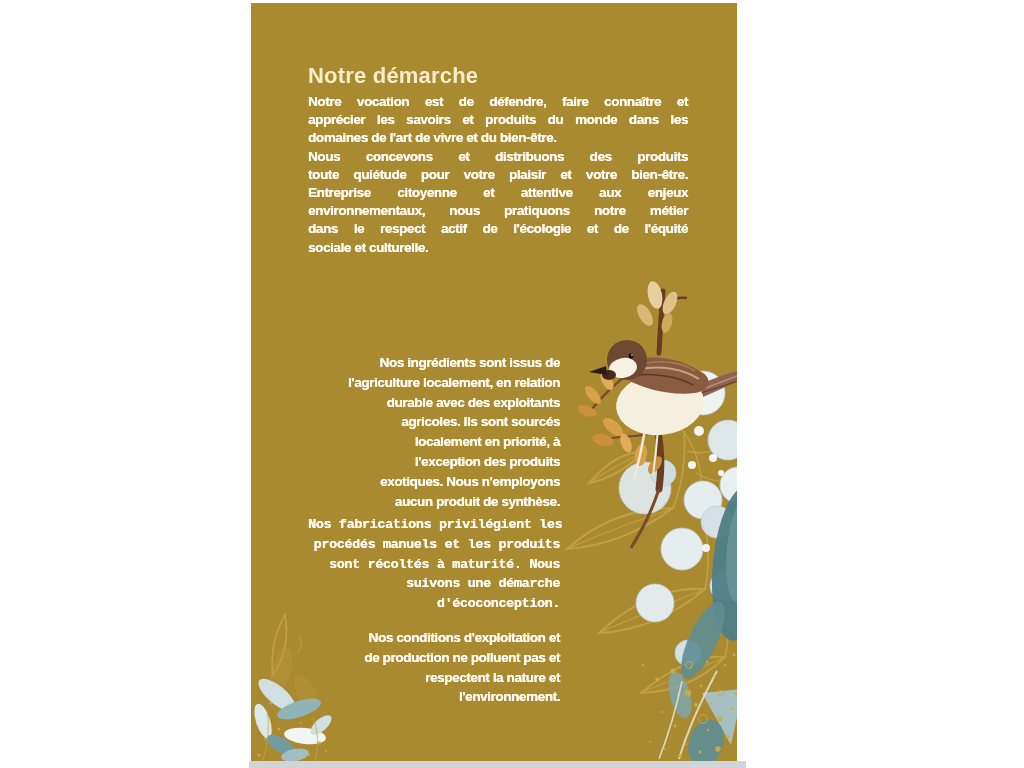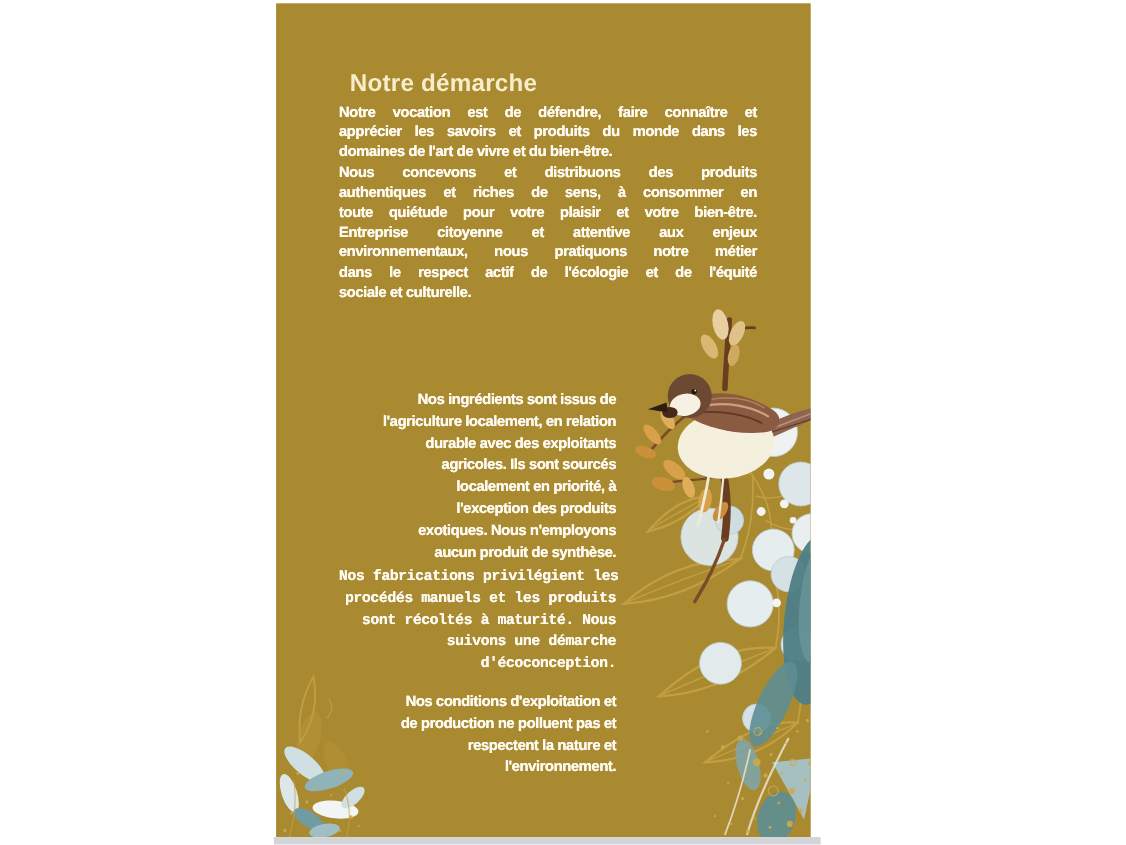--- a/index.html
+++ b/index.html
@@ -6,21 +6,21 @@
   .page{position:relative;width:1024px;height:768px;background:#fff;overflow:hidden;
         font-family:"Liberation Sans",sans-serif;}
   .panel{position:absolute;left:251px;top:3px;width:486px;height:758px;
          background:var(--gold-background,#a98a30);overflow:hidden;}
   .decor{position:absolute;left:0;top:0;width:486px;height:758px;pointer-events:none;}
   .bottom-strip{position:absolute;left:249px;top:761px;width:497px;height:7px;
                 background:var(--bottom-strip,#d2d4d7);}
   .block{position:absolute;left:57px;}
   .h1,.h2{margin:0;font-weight:700;font-size:22px;line-height:25px;
           color:var(--heading-text,#f7edca);letter-spacing:.2px;}
-  .h1{top:60px;margin-left:10px;}
+  .h1{top:60px;}
   .h2{top:297px;width:252px;}
   .para{color:var(--body-text,#fdfaf1);font-size:13.5px;font-weight:700;
         letter-spacing:-.4px;}
   .para .line{white-space:nowrap;text-shadow:.2px 0 0 currentColor;text-align:right;}
   .p1{top:90px;width:380px;line-height:18.2px;}
   .p2{top:350px;width:252px;line-height:19.8px;}
   .p3{top:512px;width:252px;line-height:19.8px;font-family:Liberation Mono, monospace;}
   .p4{top:625px;width:252px;line-height:19.8px;}
   
   .justify .line{text-align:justify;text-align-last:justify;}
@@ -192,21 +192,20 @@
       </g>
     </svg>
 
     <h1 class="h1 block">Notre démarche</h1>
 
     <div class="para p1 block justify">
         <div class="line">Notre vocation est de défendre, faire connaître et</div>
         <div class="line">apprécier les savoirs et produits du monde dans les</div>
         <div class="line">domaines de l'art de vivre et du bien-être.</div>
         <div class="line">Nous concevons et distribuons des produits</div>
-        <div class="line">authentiques et riches de sens, à consommer en</div>
         <div class="line">toute quiétude pour votre plaisir et votre bien-être.</div>
         <div class="line">Entreprise citoyenne et attentive aux enjeux</div>
         <div class="line">environnementaux, nous pratiquons notre métier</div>
         <div class="line">dans le respect actif de l'écologie et de l'équité</div>
         <div class="line">sociale et culturelle.</div>
       </div>
 
 
     <div class="para p2 block">
         <div class="line">Nos ingrédients sont issus de</div>

